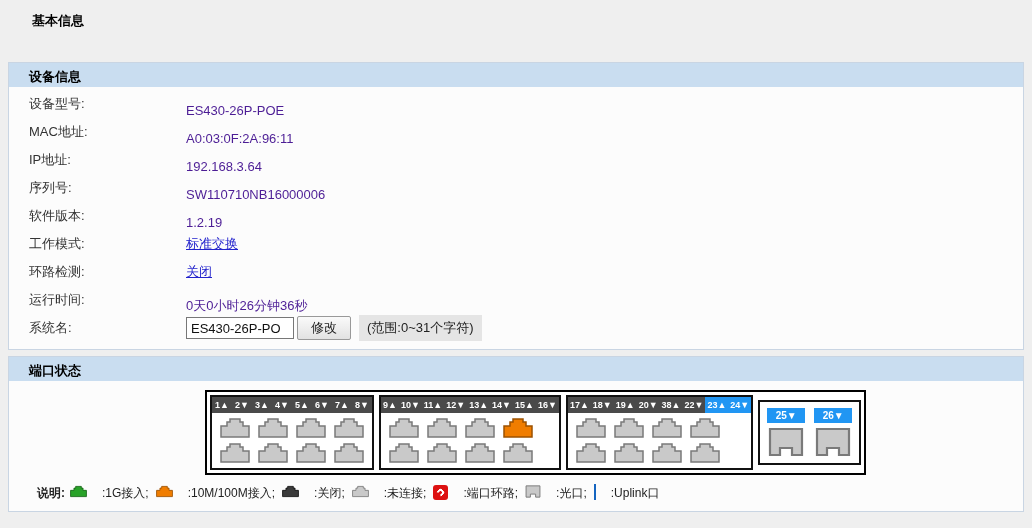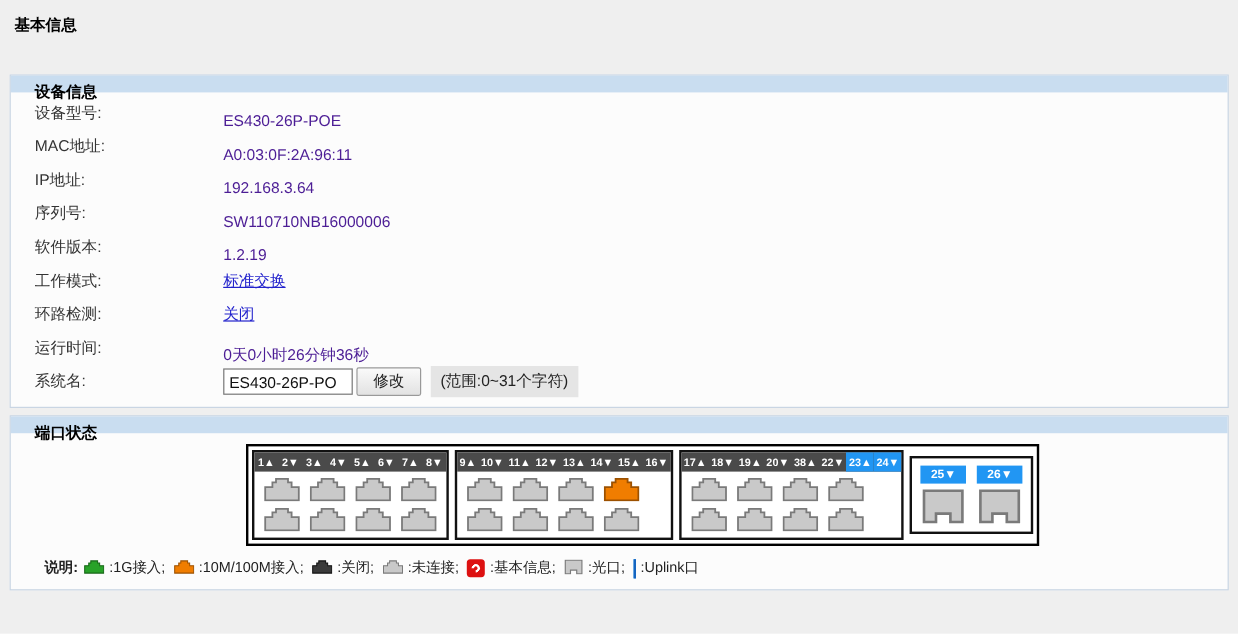--- a/index.html
+++ b/index.html
@@ -5,32 +5,32 @@
   * { box-sizing: border-box; }
   html,body { margin:0; padding:0; }
   body {
     width:1032px; height:528px;
     background:#efefef;
     font-family:"Liberation Sans","DejaVu Sans",sans-serif;
     font-size:13px; color:#222;
     overflow:hidden;
   }
   .page-title {
-    padding:12px 0 0 12px; height:38px;
+    padding:12px 0 0 32px; height:38px;
     font-weight:bold; font-size:13px; color:#000;
   }
   .sections { margin:24px 8px 0 8px; }
   .section {
     border:1px solid #c9d5e3;
     background:#fcfcfc;
   }
   .section + .section { margin-top:6px; }
   .section-header {
     background:#c9ddf0;
-    height:14px; line-height:28px;
+    height:24px; line-height:28px;
     padding-left:20px;
     font-weight:bold; color:#000;
   }
   .info-table { padding:3px 0 7px 0; }
   .info-row { display:flex; align-items:center; height:28px; padding-left:20px; }
   .info-label { width:157px; color:#333; }
   .info-value { color:#4c1d95;margin-top:12px; }
   a.info-link { color:#2222cc; text-decoration:underline; cursor:pointer; }
   .sysname-input {
     width:108px; height:22px; border:1px solid #777;
@@ -65,21 +65,21 @@
   .sfp-box { border:2px solid #111; background:#fff; padding:6px 7px; display:flex; gap:9px;align-items:center; }
   .sfp-col { display:flex; flex-direction:column; align-items:center; gap:4px; }
   .sfp-label {
     width:38px; background:#2196f3; color:#fff;
     font-weight:bold; font-size:10px; text-align:center; padding:2px 0;
   }
   .sfp-port { display:block; width:36px; height:30px; cursor:pointer; }
 
   .legend { display:flex; align-items:center; margin:10px 0 0 28px; padding-bottom:9px; font-size:12px; color:#222; }
   .legend-prefix { font-weight:bold; margin-right:5px; }
-  .legend-item { display:flex; align-items:center; margin-right:7px; gap:4px; }
+  .legend-item { display:flex; align-items:flex-start; margin-right:7px; gap:15px; }
   .legend-item .txt { white-space:nowrap; }
   .mini-icon { display:inline-block; }
   .loop-icon {
     width:15px; height:15px; background:#dd1111; border-radius:3px;
     display:inline-flex; align-items:center; justify-content:center;
   }
   .loop-ring {
     width:7px; height:7px; border:2px solid #fff; border-radius:50%;
     border-bottom-color:transparent; transform:rotate(45deg);
   }
@@ -355,21 +355,21 @@
         <span class="legend-item">
           <span><span class="mini-icon"><svg width="17" height="13" viewBox="0 0 30 20" xmlns="http://www.w3.org/2000/svg">
                 <path d="M1 19 L1 8 L7 8 L7 4 L10 4 L10 1 L20 1 L20 4 L23 4 L23 8 L29 8 L29 19 Z" fill="#c9c9c9" stroke="#7a7a7a" stroke-width="1.5"></path>
               </svg></span></span>
           <span class="txt">:未连接;</span>
         </span>
         <span class="legend-item">
           <span><span class="loop-icon">
               <span class="loop-ring"></span>
             </span></span>
-          <span class="txt">:基本信息;</span>
+          <span class="txt">:端口环路;</span>
         </span>
         <span class="legend-item">
           <span><span class="mini-icon"><svg width="16" height="13" viewBox="0 0 36 30" xmlns="http://www.w3.org/2000/svg">
                 <path d="M2 2 L34 2 L34 28 L24 28 L24 21 L12 21 L12 28 L2 28 Z" fill="#c9c9c9" stroke="#7a7a7a" stroke-width="2.2"></path>
               </svg></span></span>
           <span class="txt">:光口;</span>
         </span>
         <span class="legend-item">
           <span><span class="uplink-icon"></span></span>
           <span class="txt">:Uplink口</span>

